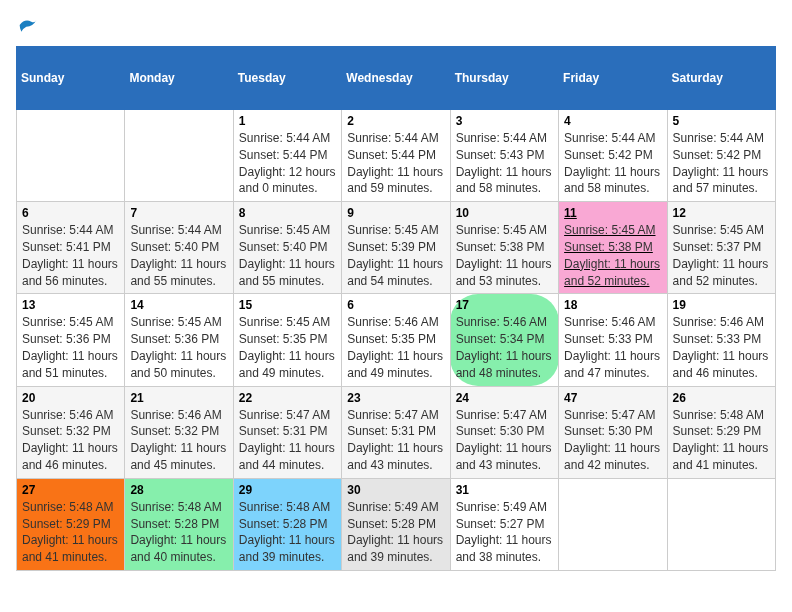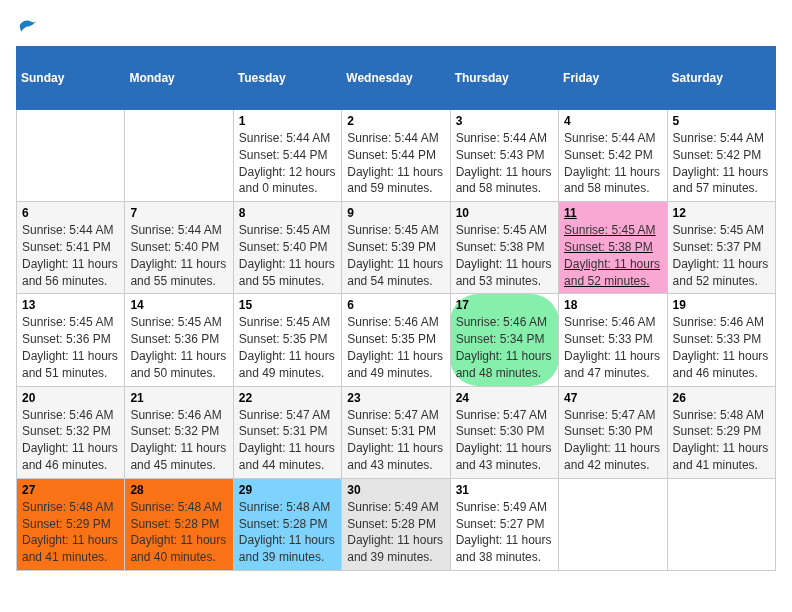--- a/index.html
+++ b/index.html
@@ -313,21 +313,21 @@
         </td>
       </tr>
       <tr>
         <td style="background: #f97316;">
           <div class="day-num">27</div>
           <div class="day-info" style="white-space: pre-line;">Sunrise: 5:48 AM
 Sunset: 5:29 PM
 Daylight: 11 hours
 and 41 minutes.</div>
         </td>
-        <td style="background: #f97316; margin-left: 44px;">
+        <td style="background: #86efac; margin-left: 44px;">
           <div class="day-num">28</div>
           <div class="day-info" style="white-space: pre-line;">Sunrise: 5:48 AM
 Sunset: 5:28 PM
 Daylight: 11 hours
 and 40 minutes.</div>
         </td>
         <td style="background: #7dd3fc; margin-top: 24px;">
           <div class="day-num">29</div>
           <div class="day-info" style="white-space: pre-line;">Sunrise: 5:48 AM
 Sunset: 5:28 PM

